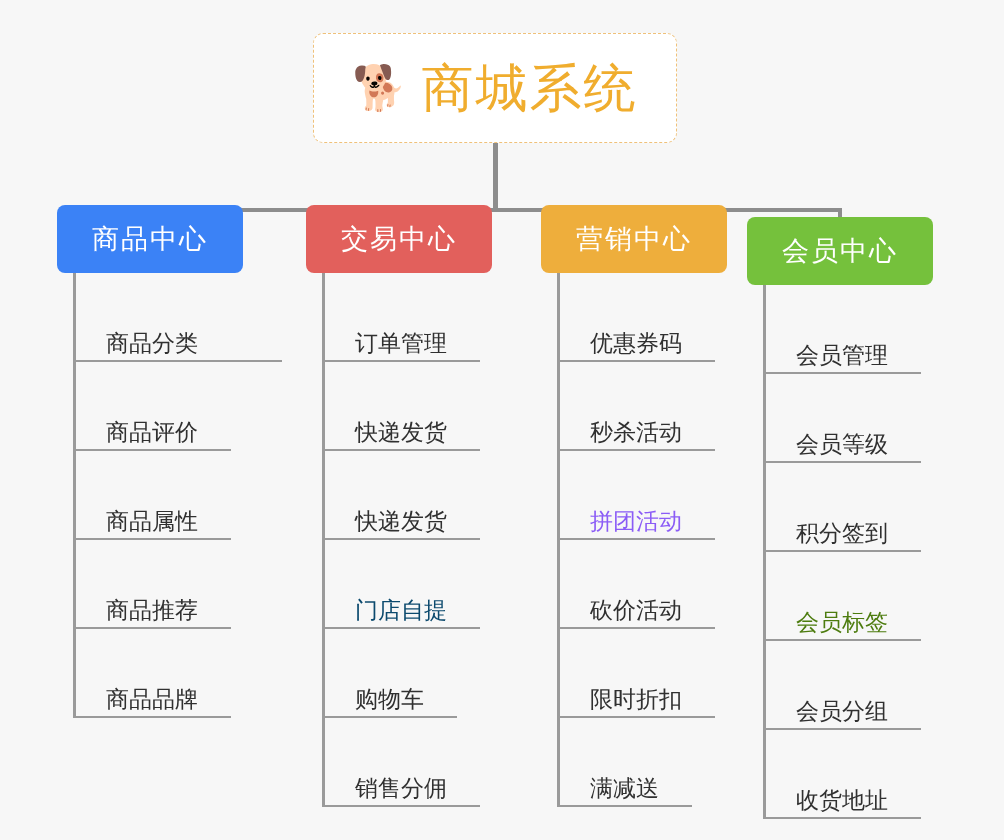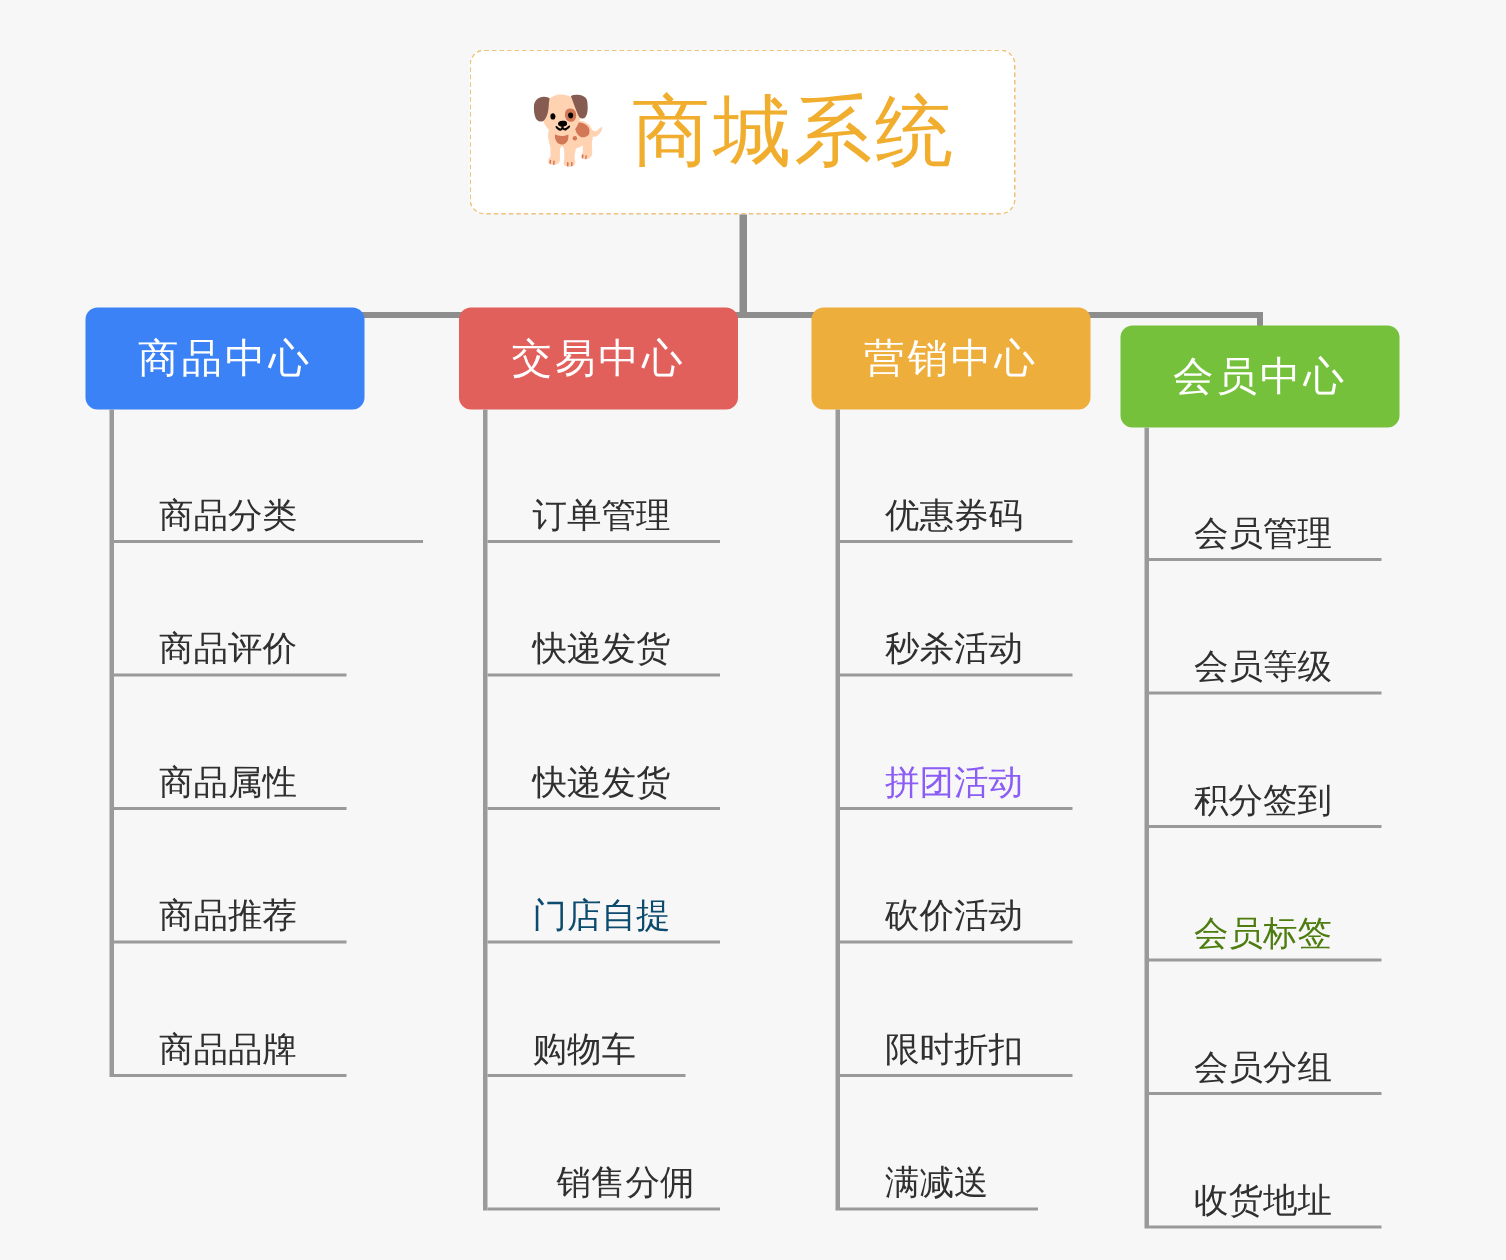--- a/index.html
+++ b/index.html
@@ -172,21 +172,21 @@
       <div class="leaf-item" style="--uw: 155px;">
         <span class="leaf-label" style="color: rgb(48, 48, 48);">快递发货</span>
       </div>
       <div class="leaf-item" style="--uw: 155px;">
         <span class="leaf-label" style="color: #0c4a6e; margin-top: 24px;">门店自提</span>
       </div>
       <div class="leaf-item" style="--uw: 132px;">
         <span class="leaf-label" style="color: rgb(48, 48, 48);">购物车</span>
       </div>
       <div class="leaf-item" style="--uw: 155px;">
-        <span class="leaf-label" style="color: rgb(48, 48, 48); margin-left: 16px;">销售分佣</span>
+        <span class="leaf-label" style="color: rgb(48, 48, 48);">销售分佣</span>
       </div>
     </div>
   </div>
 
   <div class="column col-2">
     <div class="cat-box" style="background: rgb(238, 174, 60);">
       <span class="cat-label">营销中心</span>
     </div>
     <div class="leaf-list" style="border-left-color: rgb(154, 154, 154);">
       <div class="leaf-item" style="--uw: 155px;">

